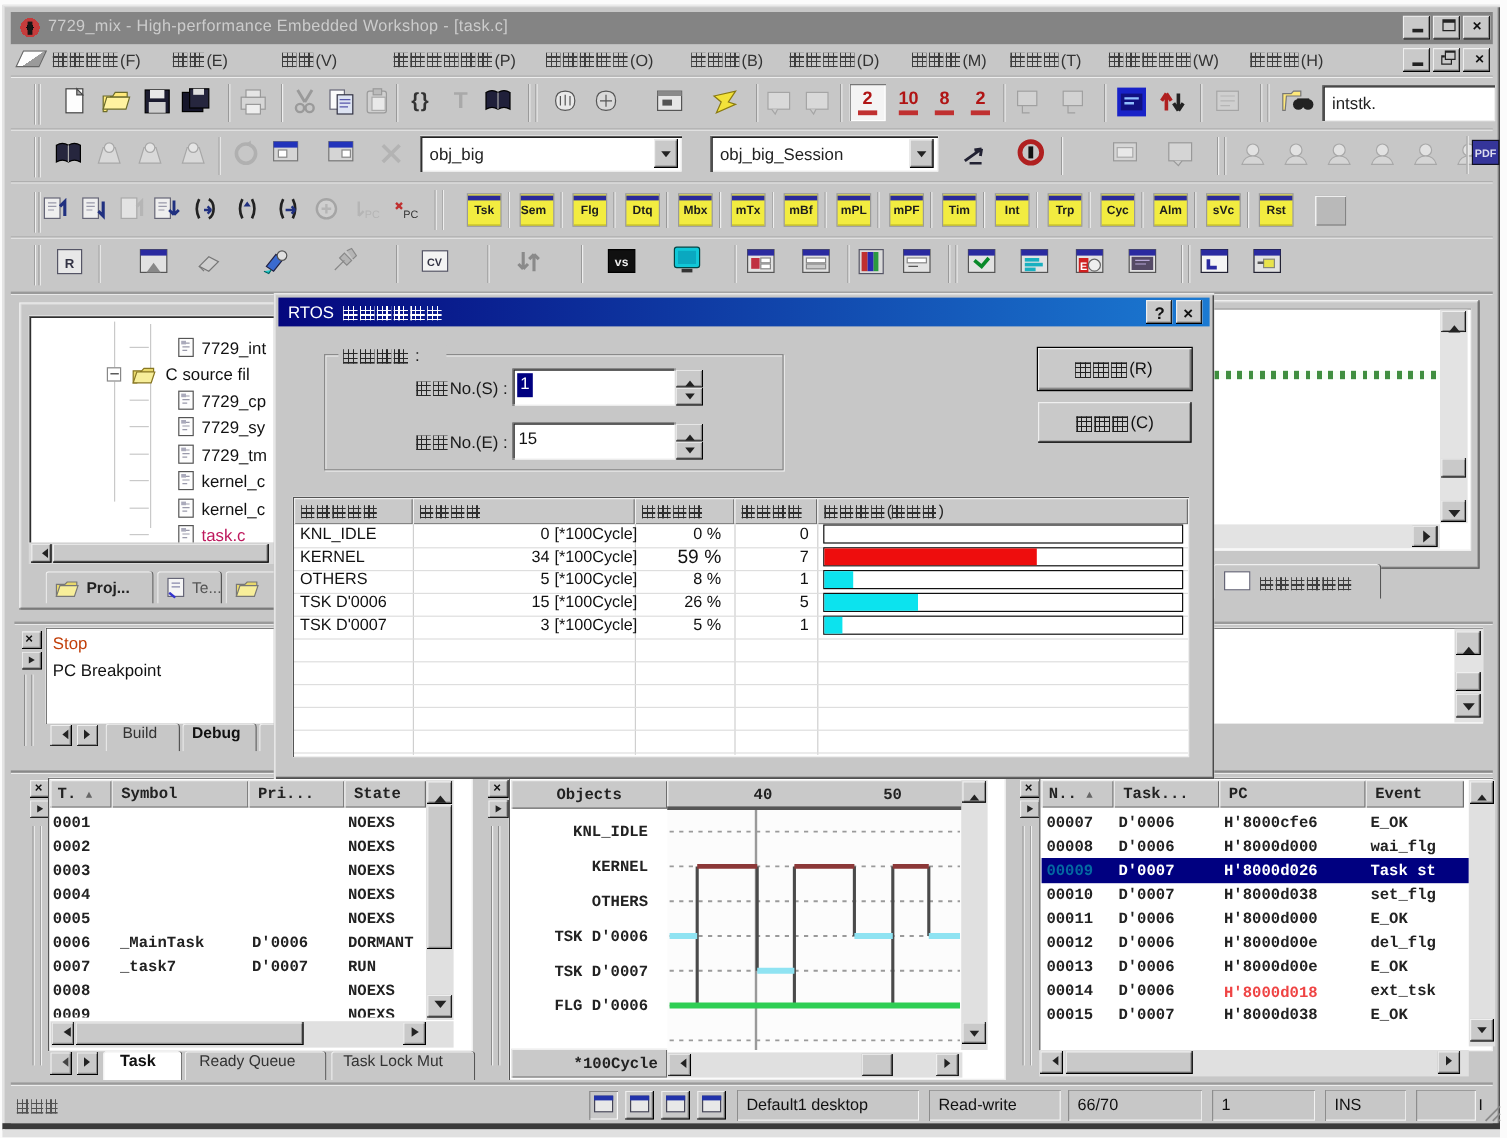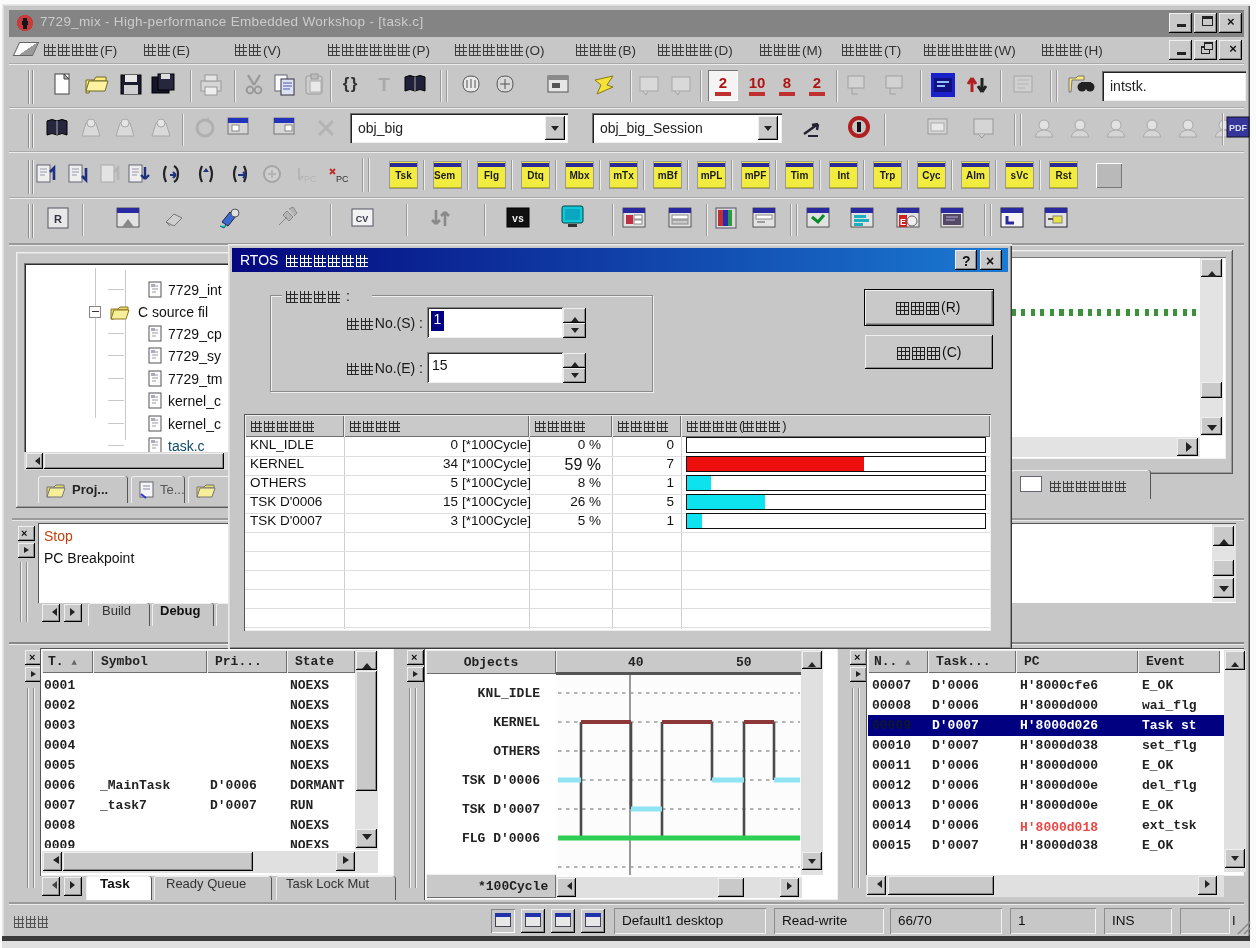--- a/index.html
+++ b/index.html
@@ -555,21 +555,21 @@
     <path d="M5 5h6M5 8h6M5 11h4" stroke="#99a"></path>
     <rect x="4" y="3" width="4" height="3" fill="#aab"></rect>
   </svg>
 <div class="" style="left:168px;top:416px;width:100px;height:16px;font-size:14px;color:#111">kernel_c</div>
 <div class="" style="left:108px;top:445px;width:16px;height:1px;background:#c9c9c9"></div>
 <svg class="tbi" style="left:147px;top:437px" width="17" height="17" viewBox="0 0 17 17">
     <rect x="2" y="1" width="12" height="15" fill="#fdfdfd" stroke="#555"></rect>
     <path d="M5 5h6M5 8h6M5 11h4" stroke="#99a"></path>
     <rect x="4" y="3" width="4" height="3" fill="#aab"></rect>
   </svg>
-<div class="" style="left:168px;top:438px;width:100px;height:16px;font-size:14px;color:#0c4a6e">task.c</div>
+<div class="" style="left:168px;top:438px;width:100px;height:16px;font-size:14px;color:#be185d">task.c</div>
 <div class="" style="left:24px;top:452px;width:426px;height:18px;background:#d9d9d9"></div>
 <div class="btn" style="left:26px;top:453px;width:17px;height:16px;"></div>
 <div style="left:31px;top:457px;width:0;height:0;border:4px solid transparent;border-right:5px solid #222"></div>
 <div class="btn" style="left:44px;top:453px;width:180px;height:16px;"></div>
 <div class="tab" style="left:38px;top:476px;width:90px;height:27px;"></div>
 <svg class="tbi" style="left:46px;top:481px" width="22" height="18" viewBox="0 0 22 18">
     <path d="M1 6h7l2-2h8v3H7L4 16H1z" fill="#e8d86a" stroke="#777"></path>
     <path d="M4 7h15l-3 9H1z" fill="#f7ee9a" stroke="#777"></path>
   </svg>
 <div class="" style="left:72px;top:482px;width:54px;height:16px;font-weight:bold;font-size:13px;color:#222">Proj...</div>
@@ -759,21 +759,21 @@
 <div class="mono" style="left:1138px;top:650px;width:82px;height:23px;background:#c9c9c9;box-shadow:inset 1px 1px 0 #efefef,inset -1px -1px 0 #6e6e6e;color:#222;padding:4px 0 0 8px">Event</div>
 <div class="mono" style="left:872px;top:678px;width:52px;height:17px;color:#222">00007</div>
 <div class="mono" style="left:932px;top:678px;width:70px;height:17px;color:#222">D'0006</div>
 <div class="mono" style="left:1020px;top:678px;width:110px;height:17px;color:#222">H'8000cfe6</div>
 <div class="mono" style="left:1142px;top:678px;width:80px;height:17px;color:#222">E_OK</div>
 <div class="mono" style="left:872px;top:698px;width:52px;height:17px;color:#222">00008</div>
 <div class="mono" style="left:932px;top:698px;width:70px;height:17px;color:#222">D'0006</div>
 <div class="mono" style="left:1020px;top:698px;width:110px;height:17px;color:#222">H'8000d000</div>
 <div class="mono" style="left:1142px;top:698px;width:80px;height:17px;color:#222">wai_flg</div>
 <div class="" style="left:868px;top:715px;width:356px;height:21px;background:#000080"></div>
-<div class="mono" style="left:872px;top:718px;width:52px;height:17px;color:#0f172a">00009</div>
+<div class="mono" style="left:872px;top:718px;width:52px;height:17px;color:#0369a1">00009</div>
 <div class="mono" style="left:932px;top:718px;width:70px;height:17px;color:#fff">D'0007</div>
 <div class="mono" style="left:1020px;top:718px;width:110px;height:17px;color:#fff">H'8000d026</div>
 <div class="mono" style="left:1142px;top:718px;width:80px;height:17px;color:#fff">Task st</div>
 <div class="mono" style="left:872px;top:738px;width:52px;height:17px;color:#222">00010</div>
 <div class="mono" style="left:932px;top:738px;width:70px;height:17px;color:#222">D'0007</div>
 <div class="mono" style="left:1020px;top:738px;width:110px;height:17px;color:#222">H'8000d038</div>
 <div class="mono" style="left:1142px;top:738px;width:80px;height:17px;color:#222">set_flg</div>
 <div class="mono" style="left:872px;top:758px;width:52px;height:17px;color:#222">00011</div>
 <div class="mono" style="left:932px;top:758px;width:70px;height:17px;color:#222">D'0006</div>
 <div class="mono" style="left:1020px;top:758px;width:110px;height:17px;color:#222">H'8000d000</div>

